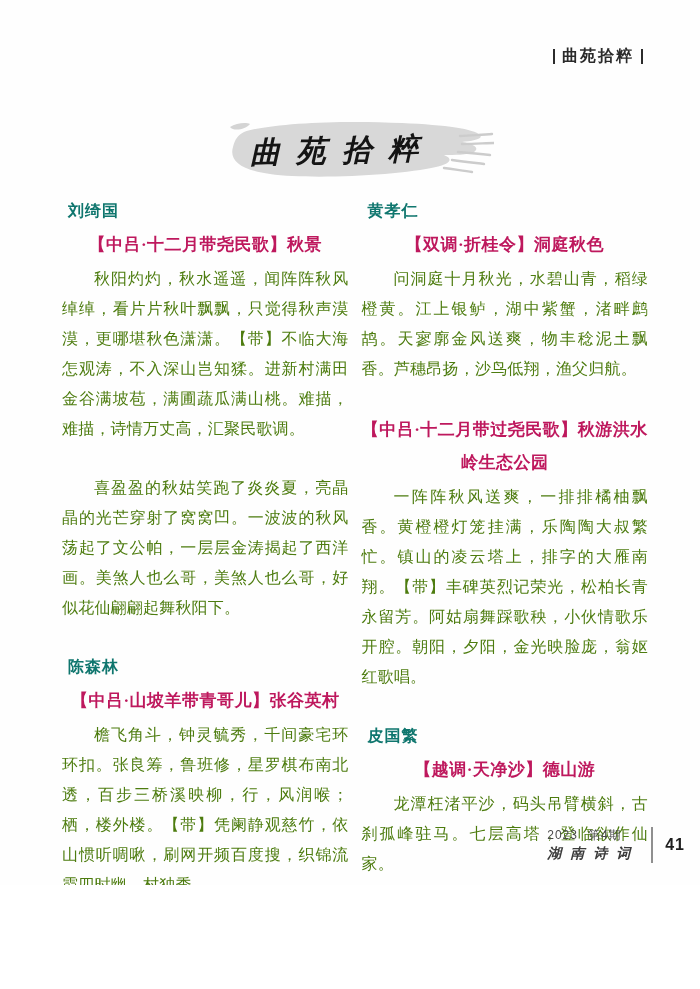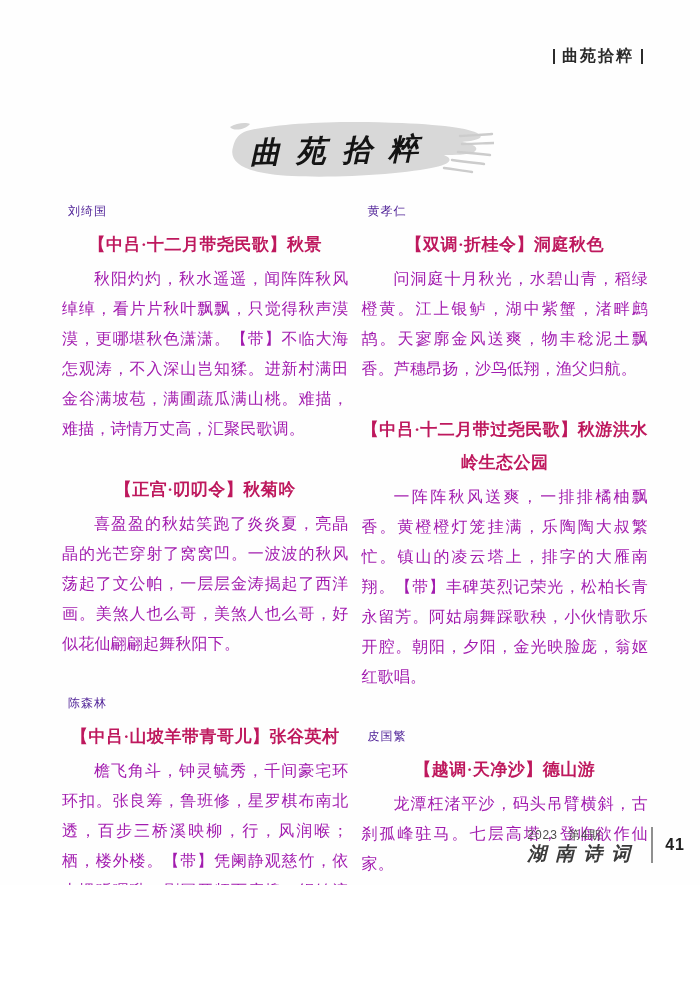--- a/index.html
+++ b/index.html
@@ -38,47 +38,47 @@
 
   
   .content{
     position:absolute;top:196px;left:62px;width:586px;
     display:flex;gap:13px;
   }
   .col{flex:1;min-width:0;}
   .entry{margin-bottom:29px;}
   .author{
     font-family:"Liberation Sans","DejaVu Sans",sans-serif;
-    font-size:12px;font-weight:400;letter-spacing:1px;
-    line-height:30px;margin:0 0 2px 6px;color:#4c1d95;
+    font-size:16px;font-weight:700;letter-spacing:1px;
+    line-height:30px;margin:0 0 2px 6px;color:#0f766e;
   }
   .ptitle{
     font-size:17px;font-weight:bold;text-align:center;
     line-height:33px;margin:0 0 3px 0;color:#be185d;
     letter-spacing:0.5px;
   }
   .pbody{
     font-size:16px;line-height:30px;margin:0;
-    text-align:justify;text-indent:2em;color:#a21caf;
+    text-align:justify;text-indent:2em;color:#4d7c0f;
     letter-spacing:0.2px;
   }
 
   
   .footer{
     position:absolute;bottom:22px;right:15px;
     display:flex;align-items:center;
   }
   .footer-text{text-align:left;margin-right:12px;}
   .issue-line{
     font-family:"Liberation Sans","DejaVu Sans",sans-serif;
     font-size:12px;color:#4a4a4a;letter-spacing:1px;line-height:16px;
   }
   .issue-line .issue-no{margin-left:10px;}
   .magazine{
-    font-size:19px;font-style:italic;font-weight:bold;
+    font-size:14px;font-style:italic;font-weight:bold;
     letter-spacing:9px;color:#3a3a3a;line-height:20px;
     font-family:"DejaVu Serif","Liberation Serif",serif;
     white-space:nowrap;
   }
   .fdivider{width:2px;height:36px;background:#8f8f8f;margin-right:12px;}
   .pagenum{
     font-family:"Liberation Sans","DejaVu Sans",sans-serif;
     font-size:16px;font-weight:bold;color:#1e1e1e;letter-spacing:1px;
   }
 </style>
@@ -110,21 +110,20 @@
 
   <div class="content">
 
     <div class="col">
       <section class="entry">
         <div class="author">刘绮国</div>
         <h3 class="ptitle">【中吕·十二月带尧民歌】秋景</h3>
         <p class="pbody">秋阳灼灼，秋水遥遥，闻阵阵秋风绰绰，看片片秋叶飘飘，只觉得秋声漠漠，更哪堪秋色潇潇。【带】不临大海怎观涛，不入深山岂知猱。进新村满田金谷满坡苞，满圃蔬瓜满山桃。难描，难描，诗情万丈高，汇聚民歌调。</p>
       </section>
       <section class="entry">
-        <h3 class="ptitle">【正宫·叨叨令】秋菊吟</h3>
         <p class="pbody">喜盈盈的秋姑笑跑了炎炎夏，亮晶晶的光芒穿射了窝窝凹。一波波的秋风荡起了文公帕，一层层金涛揭起了西洋画。美煞人也么哥，美煞人也么哥，好似花仙翩翩起舞秋阳下。</p>
       </section>
       <section class="entry">
         <div class="author">陈森林</div>
         <h3 class="ptitle">【中吕·山坡羊带青哥儿】张谷英村</h3>
         <p class="pbody">檐飞角斗，钟灵毓秀，千间豪宅环环扣。张良筹，鲁班修，星罗棋布南北透，百步三桥溪映柳，行，风润喉；栖，楼外楼。【带】凭阑静观慈竹，依山惯听啁啾，刷网开频百度搜，织锦流霞四时幽，村独秀。</p>
       </section>
     </div>
 
     <div class="col">

